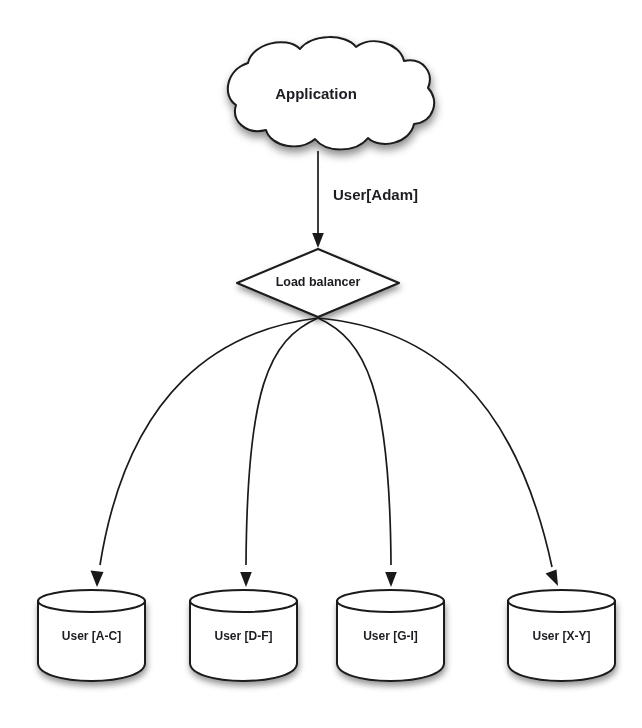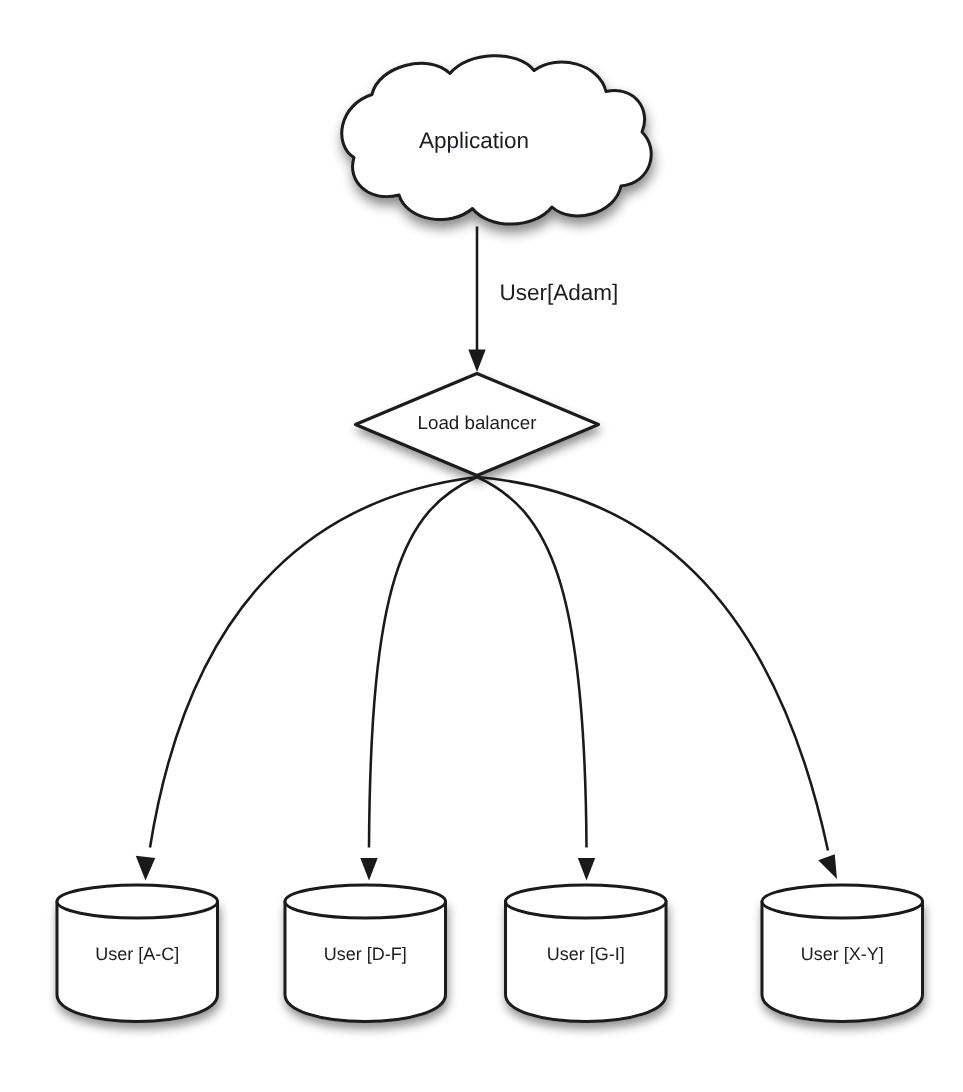--- a/index.html
+++ b/index.html
@@ -12,20 +12,21 @@
     height: 728px;
     position: relative;
     overflow: hidden;
     font-family: "Liberation Sans", sans-serif;
   }
   #diagram-root {
     position: absolute;
     top: 0; left: 0;
     width: 642px;
     height: 728px;
+    font-weight: bold;
   }
   svg.diagram-canvas {
     display: block;
     width: 642px;
     height: 728px;
   }
   .node-shape {
     fill: #ffffff;
     stroke: #1a1a1a;
     stroke-width: 2;

